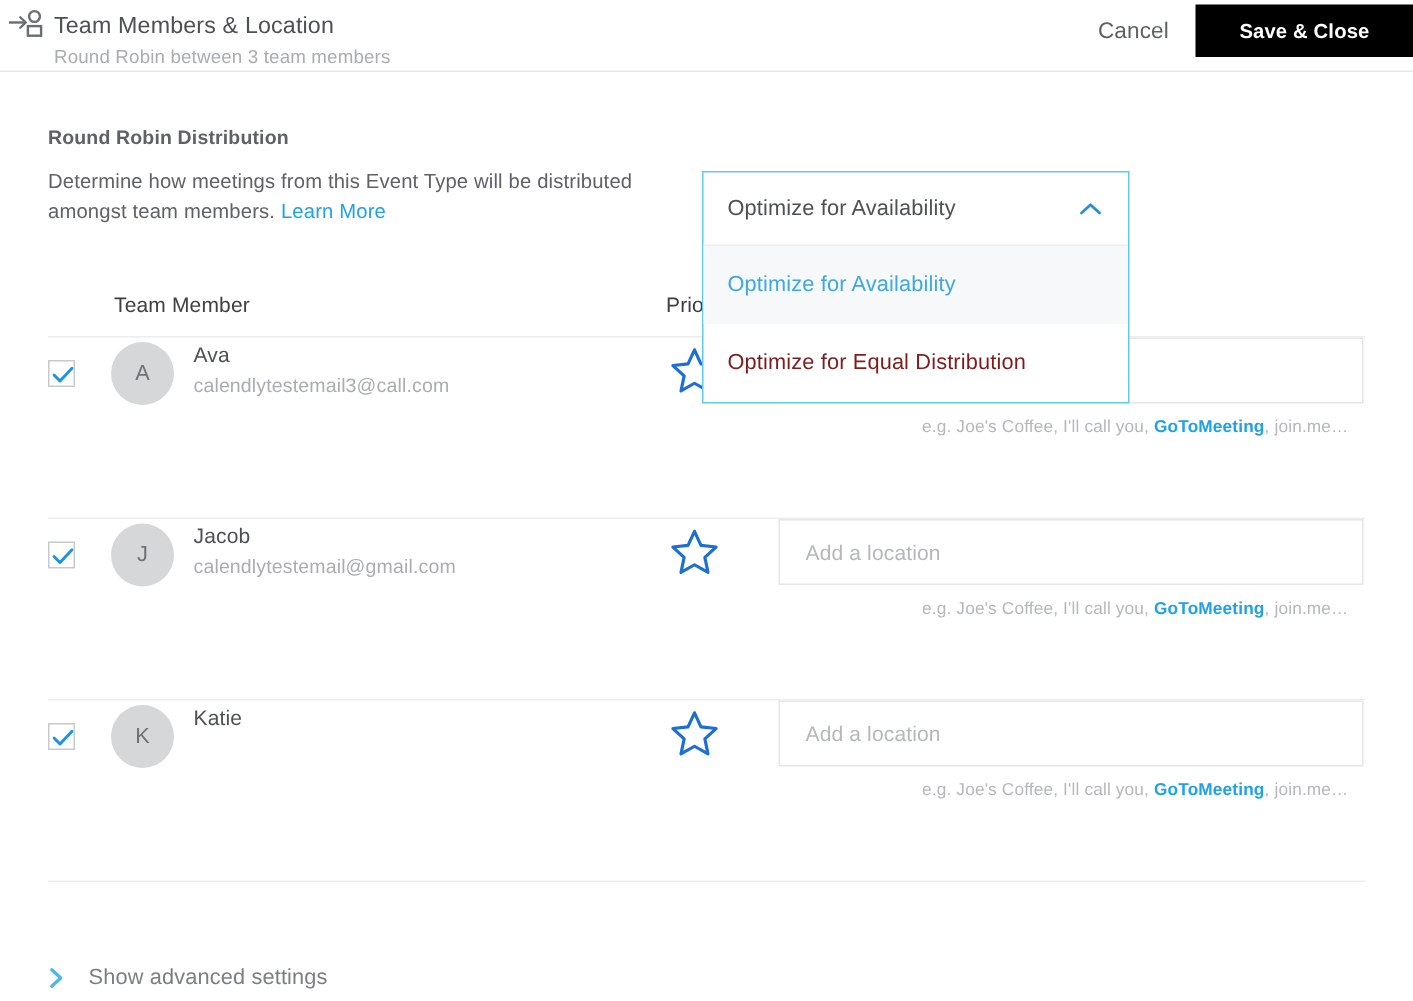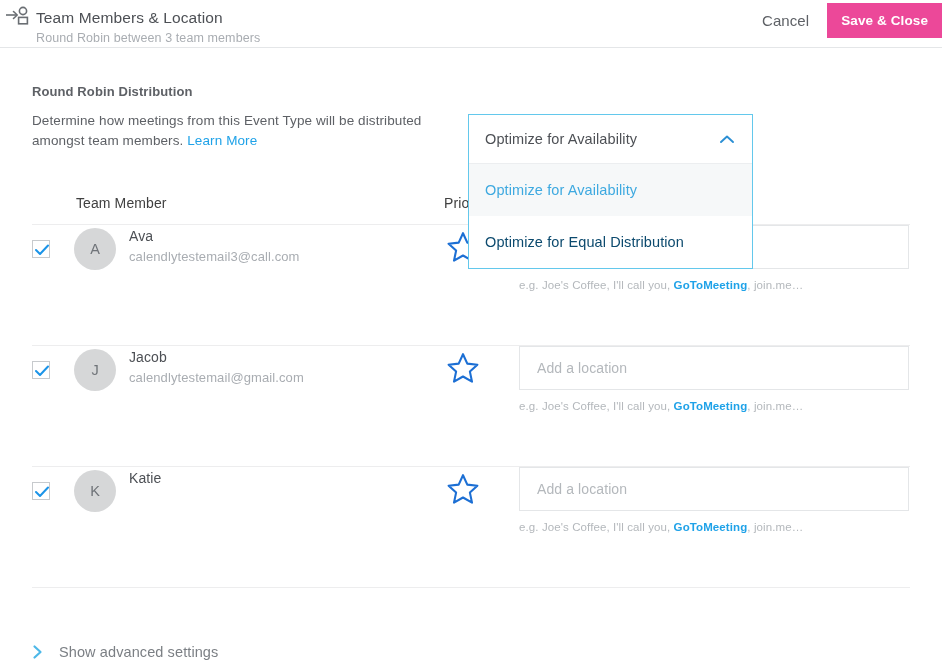--- a/index.html
+++ b/index.html
@@ -50,27 +50,27 @@
     font-size: 15px;
     color: #5e6166;
     background: none;
     border: none;
     padding: 0 18px;
     cursor: pointer;
     font-family: inherit;
     letter-spacing: .1px;
   }
   .save-btn {
-    background: #ec4899;
+    background: #000000;
     color: #ffffff;
     border: none;
     font-size: 13.5px;
     font-weight: bold;
     height: 35px;
-    padding: 0 14px;
+    padding: 0 29px;
     cursor: pointer;
     font-family: inherit;
     letter-spacing: .1px;
   }
 
   
   .content { position: relative; padding: 0 32px; }
 
   .section-title {
     font-size: 13px;
@@ -166,20 +166,21 @@
     color: #4d5055;
     padding: 0 17px;
     font-family: inherit;
     letter-spacing: .1px;
   }
   .loc-input::placeholder { color: #b4b8bc; }
   .loc-hint {
     margin-top: 10px;
     font-size: 11.5px;
     color: #b4b8bc;
+    text-align: right;
     padding-right: 10px;
     letter-spacing: .1px;
   }
   .hint-link { color: #1fa2e8; font-weight: bold; cursor: pointer; }
 
   
   .advanced {
     position: absolute;
     left: 32px;
     top: 644px;
@@ -222,21 +223,21 @@
     position: absolute;
     right: 17px; top: 19px;
     line-height: 0;
   }
   .dd-option {
     height: 52px;
     display: flex;
     align-items: center;
     padding: 0 16px;
     font-size: 14.5px;
-    color: #0c4a6e;
+    color: #7f1d1d;
     cursor: pointer;
     letter-spacing: .1px;
   }
   .dd-option.selected {
     background: #f6f8f9;
     color: #3ea9e0;
   }
 </style>
 </head>
 <body>

